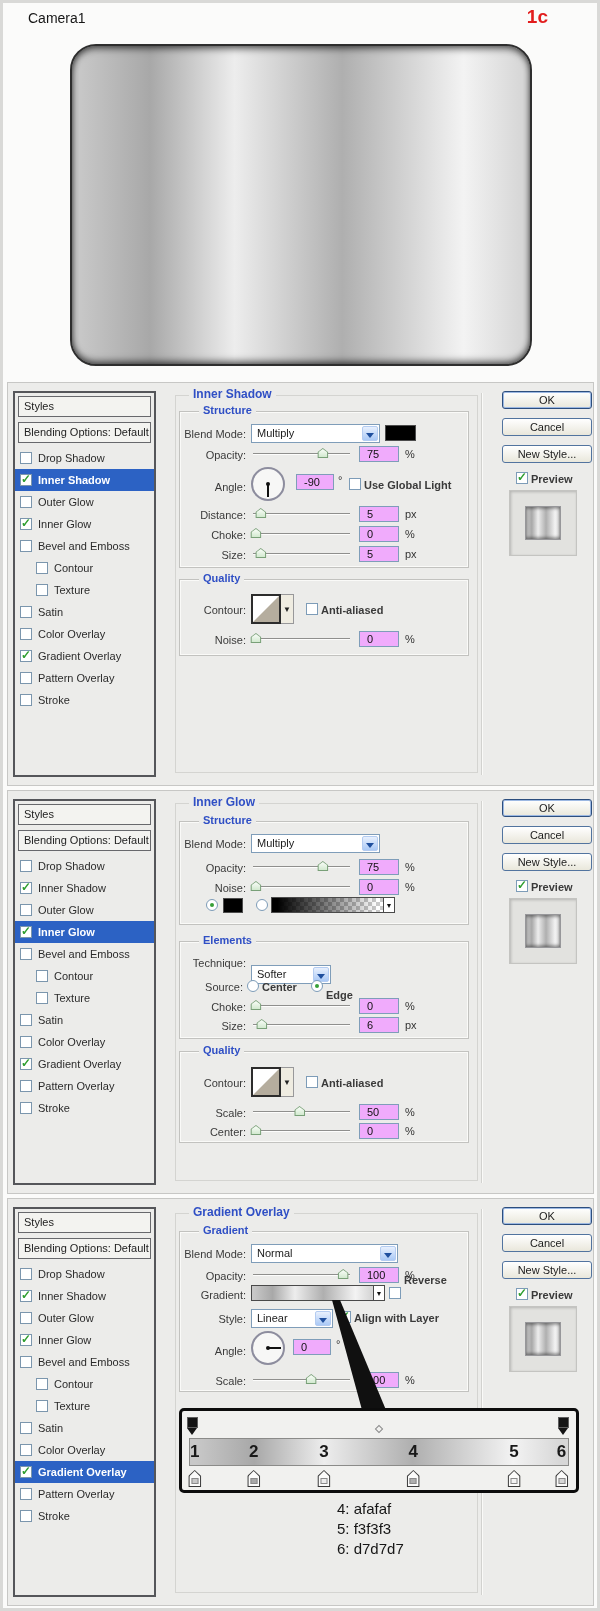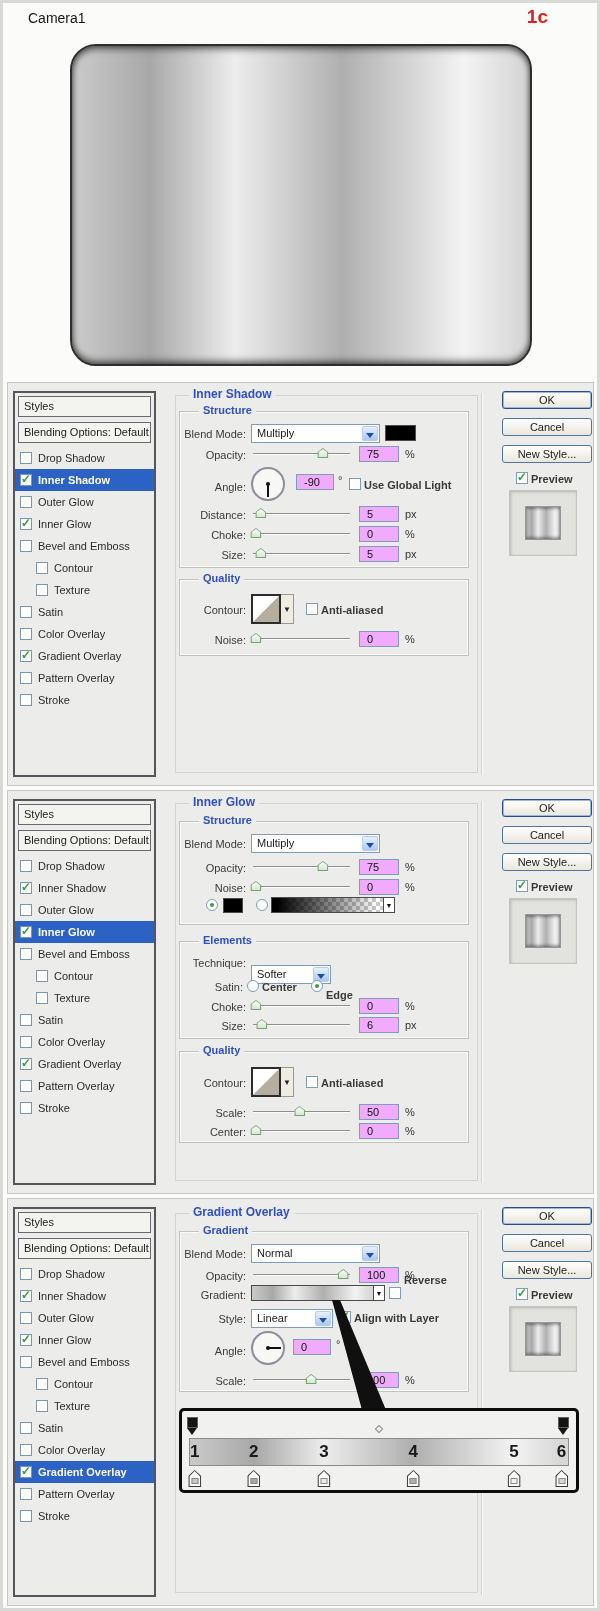--- a/index.html
+++ b/index.html
@@ -360,21 +360,21 @@
 
     <div class="group" style="top:150px;height:98px"></div>
     <div class="gtitle" style="left:191px;top:143px">Elements</div>
 
     <div class="rlabel" style="left:153px;top:166px">Technique:</div>
     <div class="combo" style="left:243px;top:174px;width:80px">
       <span class="ct">Softer</span>
       <span class="cbtn"></span>
     </div>
 
-    <div class="rlabel" style="left:150px;top:190px">Satin:</div>
+    <div class="rlabel" style="left:150px;top:190px">Source:</div>
     <span class="xr" style="left:239px;top:189px"></span>
     <div class="txt" style="left:254px;top:190px">Center</div>
     <span class="xr on" style="left:303px;top:189px"></span>
     <div class="txt" style="left:318px;top:198px">Edge</div>
 
     <div class="rlabel" style="left:153px;top:210px">Choke:</div>
     <div class="sld" style="left:245px;top:208px">
         <div class="tr"></div>
         <div class="hd" style="left:3%"></div>
       </div>
@@ -481,21 +481,21 @@
         </div>
     </div>
 
     <div class="ptitle" style="top:6px">Gradient Overlay</div>
     <div class="obox" style="top:14px;height:380px"></div>
 
     <div class="group" style="top:32px;height:161px"></div>
     <div class="gtitle" style="left:191px;top:25px">Gradient</div>
 
     <div class="rlabel" style="left:153px;top:49px">Blend Mode:</div>
-    <div class="combo" style="left:243px;top:45px;width:129px">
+    <div class="combo" style="left:243px;top:45px;width:147px">
       <span class="ct">Normal</span>
       <span class="cbtn"></span>
     </div>
 
     <div class="rlabel" style="left:153px;top:71px">Opacity:</div>
     <div class="sld" style="left:245px;top:69px">
         <div class="tr"></div>
         <div class="hd" style="left:93%"></div>
       </div>
     <div class="vbox" style="left:351px;top:68px">100</div>
@@ -572,20 +572,25 @@
             <div class="chip" style="background-color: rgb(243, 243, 243);"></div>
           </div>
           <span class="gnum" style="left: calc(94.57% + 7px);">6</span>
           <div class="gstop" style="left: calc(94.57% + 7px);">
             <div class="gstop-in"></div>
             <div class="chip" style="background-color: rgb(215, 215, 215);"></div>
           </div>
         </div>
     </div>
 
+    <div class="leg" style="left:329px;top:300px">
+      <div>4: afafaf</div>
+      <div>5: f3f3f3</div>
+      <div>6: d7d7d7</div>
+    </div>
 
     <div class="vdiv"></div>
     <div class="xbtn default" style="top:8px">OK</div>
     <div class="xbtn" style="top:35px">Cancel</div>
     <div class="xbtn" style="top:62px">New Style...</div>
     <span class="xcb on" style="left:508px;top:89px"></span>
     <div class="txt" style="left:523px;top:90px">Preview</div>
     <div class="pv">
         <div class="sw metal" style="background-image: linear-gradient(90deg, rgb(200, 200, 200) 1.5%, rgb(168, 168, 168) 17%, rgb(237, 237, 237) 35.5%, rgb(175, 175, 175) 59%, rgb(243, 243, 243) 85.5%, rgb(215, 215, 215) 98%);"></div>
       </div>

